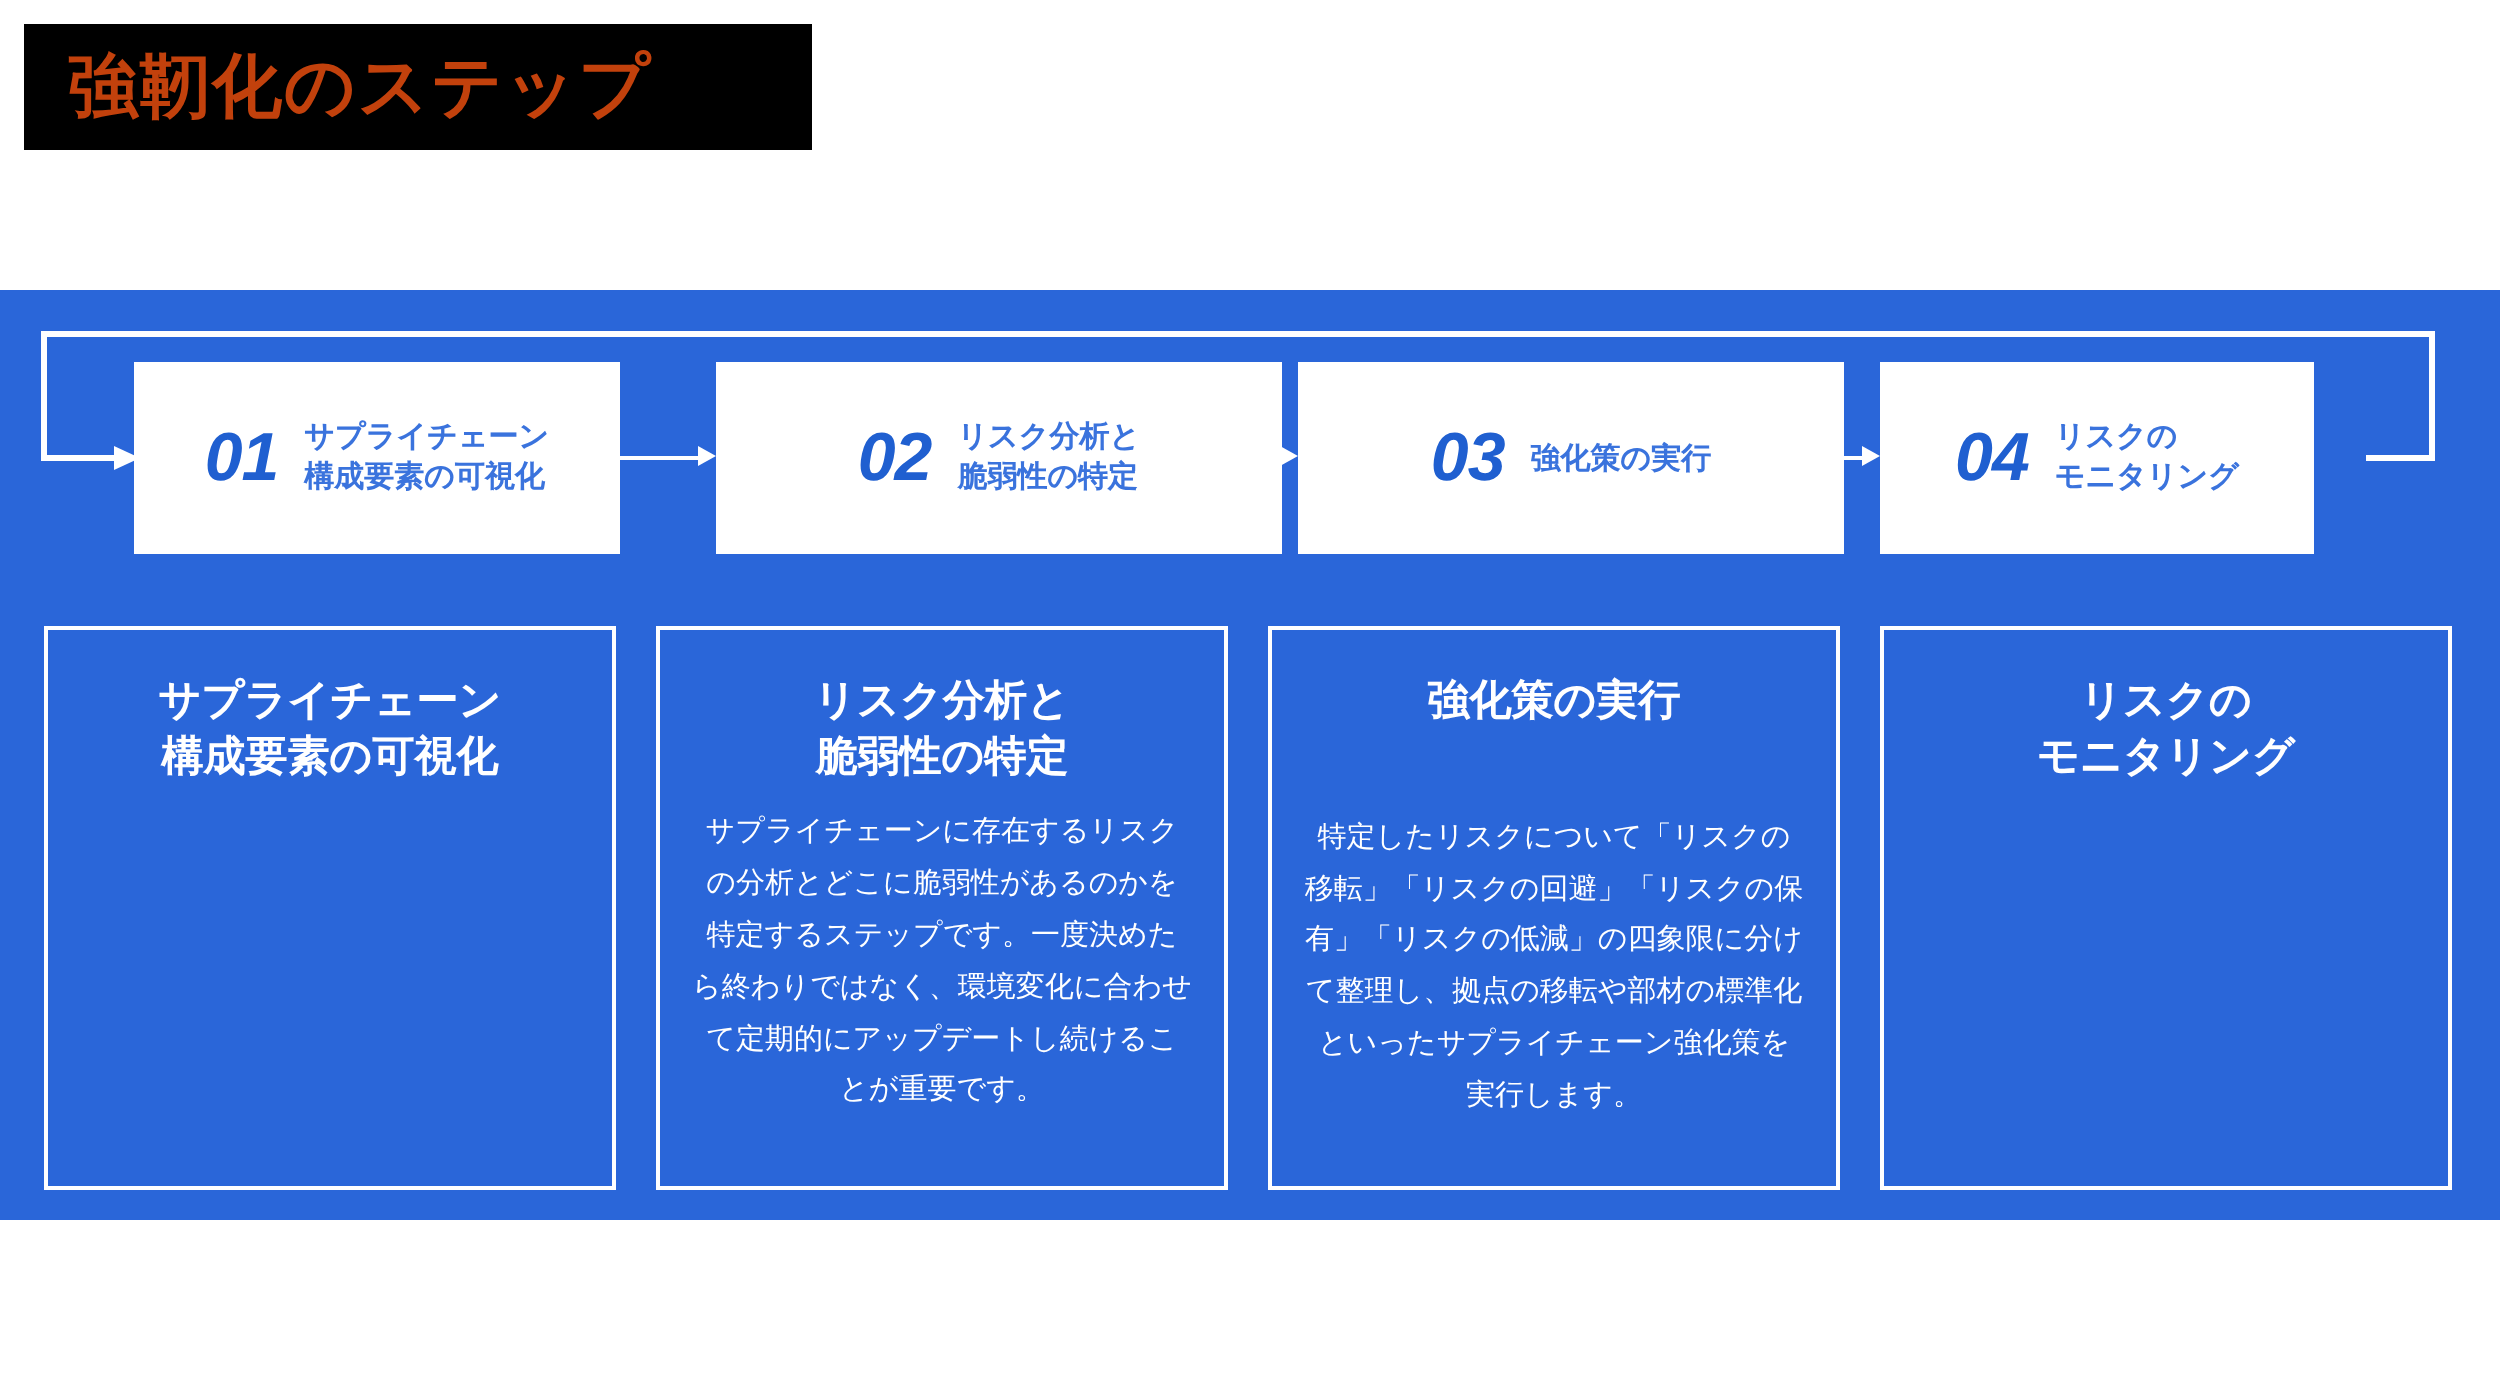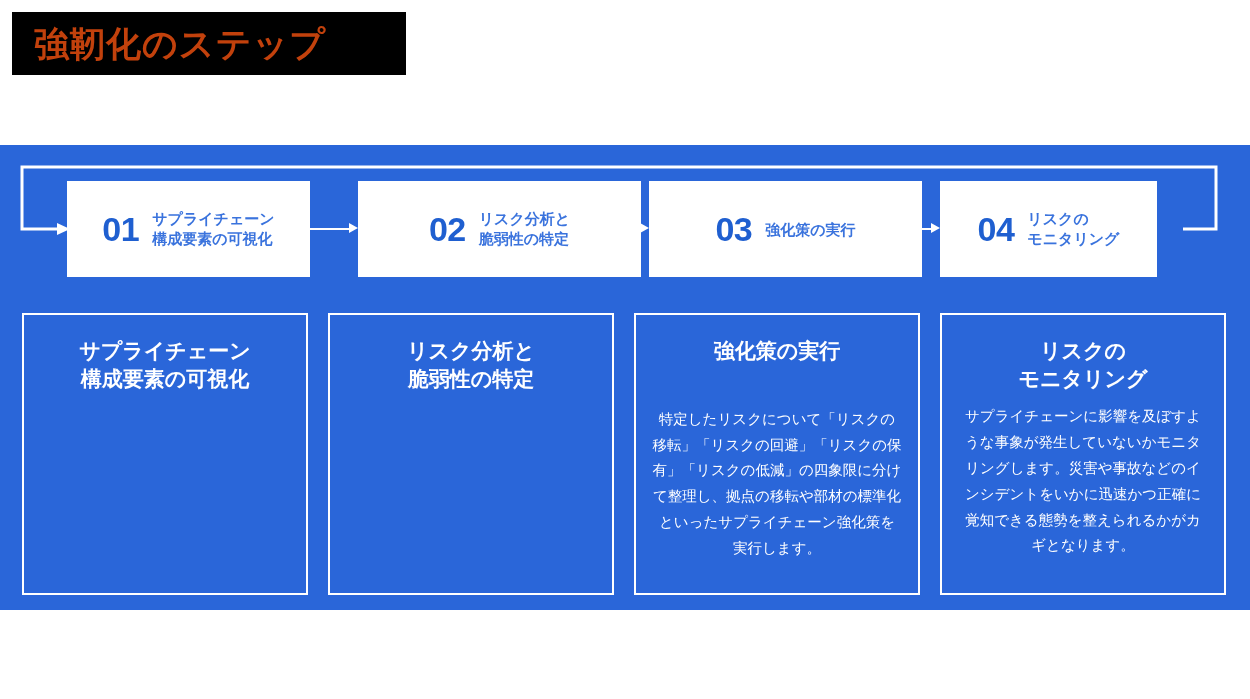--- a/index.html
+++ b/index.html
@@ -82,20 +82,21 @@
   .step-box-3 { left: 649px; width: 273px; }
   .step-box-4 { left: 940px; width: 217px; }
 
   .step-num {
     color: #1F5FD0;
     font-size: 34px;
     font-weight: bold;
     line-height: 1;
     letter-spacing: -0.5px;
     margin-right: 13px;
+    font-style: italic;
   }
   .step-label {
     color: #3A73DD;
     font-size: 15px;
     font-weight: bold;
     line-height: 1.36;
     text-align: left;
     white-space: pre-line;
   }
   .step-box-3 .step-label { line-height: 1; }
@@ -227,28 +228,28 @@
   <div class="card-row">
 
     <div class="card card-1">
       <div class="card-title">サプライチェーン
 構成要素の可視化</div>
     </div>
 
     <div class="card card-2">
       <div class="card-title">リスク分析と
 脆弱性の特定</div>
+      <div class="card-body">サプライチェーンに存在するリスクの分析とどこに脆弱性があるのかを特定するステップです。一度決めたら終わりではなく、環境変化に合わせて定期的にアップデートし続けることが重要です。</div>
     </div>
 
     <div class="card card-3">
       <div class="card-title">強化策の実行</div>
       <div class="card-body">特定したリスクについて「リスクの移転」「リスクの回避」「リスクの保有」「リスクの低減」の四象限に分けて整理し、拠点の移転や部材の標準化といったサプライチェーン強化策を実行します。</div>
     </div>
 
     <div class="card card-4">
       <div class="card-title">リスクの
 モニタリング</div>
-      <div class="card-body">サプライチェーンに影響を及ぼすような事象が発生していないかモニタリングします。災害や事故などのインシデントをいかに迅速かつ正確に覚知できる態勢を整えられるかがカギとなります。</div>
     </div>
 
   </div>
 
 </div>
 
 </body></html>

